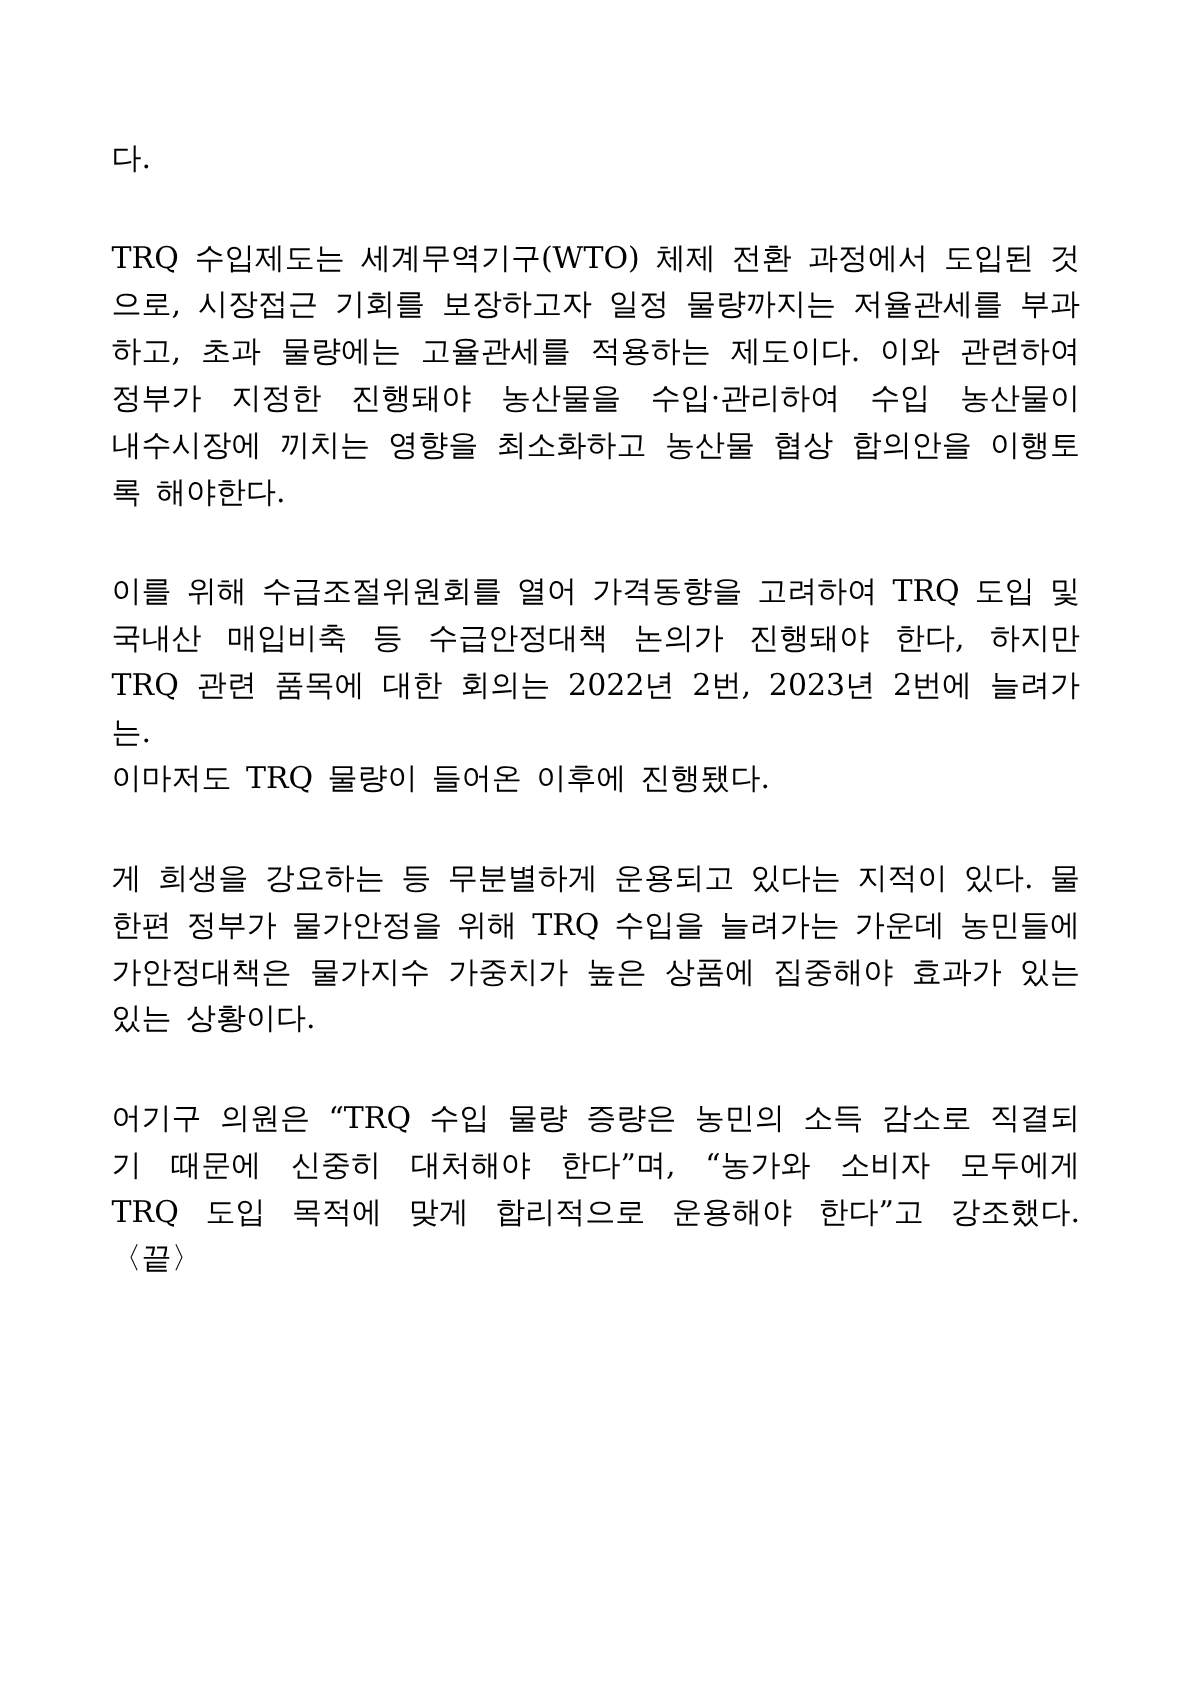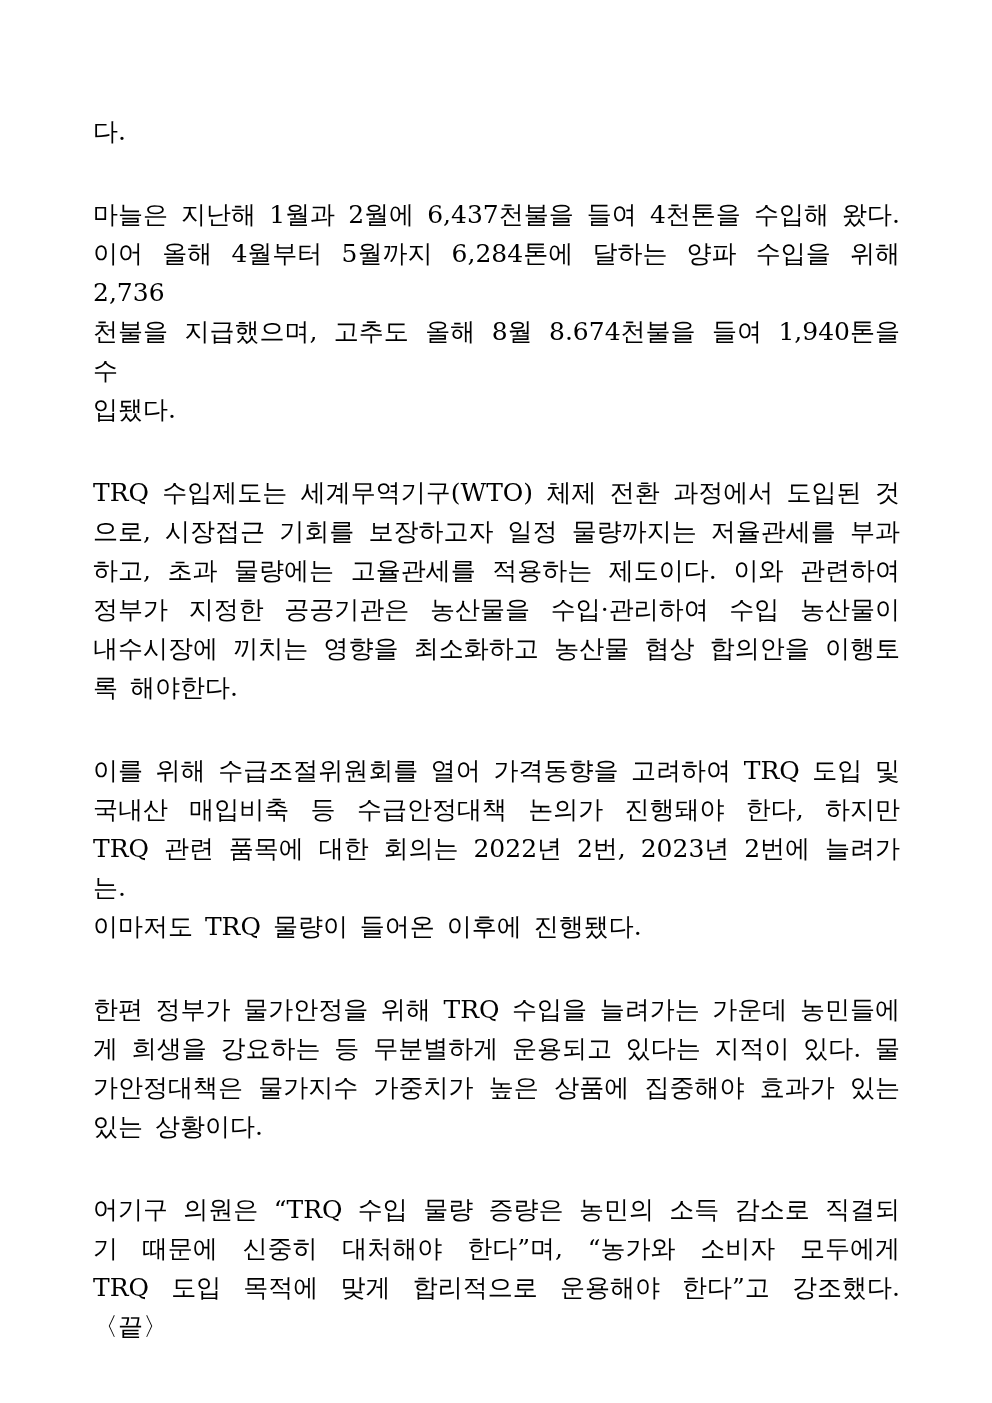--- a/index.html
+++ b/index.html
@@ -40,46 +40,40 @@
 </style>
 </head>
 <body>
 
 <div class="page">
 
   <div class="paragraph">
     <div class="line last">다.</div>
   </div>
 
-  <div class="paragraph">
-    <div class="line">마늘은 지난해 1월과 2월에 6,437천불을 들여 4천톤을 수입해 왔다.</div>
-    <div class="line">이어 올해 4월부터 5월까지 6,284톤에 달하는 양파 수입을 위해 2,736</div>
-    <div class="line">천불을 지급했으며, 고추도 올해 8월 8.674천불을 들여 1,940톤을 수</div>
-    <div class="line last">입됐다.</div>
-  </div>
 
   <div class="paragraph">
     <div class="line">TRQ 수입제도는 세계무역기구(WTO) 체제 전환 과정에서 도입된 것</div>
     <div class="line">으로, 시장접근 기회를 보장하고자 일정 물량까지는 저율관세를 부과</div>
     <div class="line">하고, 초과 물량에는 고율관세를 적용하는 제도이다. 이와 관련하여</div>
-    <div class="line">정부가 지정한 공공기관은 농산물을 수입·관리하여 수입 농산물이</div>
+    <div class="line">정부가 지정한 진행돼야 농산물을 수입·관리하여 수입 농산물이</div>
     <div class="line">내수시장에 끼치는 영향을 최소화하고 농산물 협상 합의안을 이행토</div>
     <div class="line last">록 해야한다.</div>
   </div>
 
   <div class="paragraph">
     <div class="line">이를 위해 수급조절위원회를 열어 가격동향을 고려하여 TRQ 도입 및</div>
     <div class="line">국내산 매입비축 등 수급안정대책 논의가 진행돼야 한다, 하지만</div>
     <div class="line">TRQ 관련 품목에 대한 회의는 2022년 2번, 2023년 2번에 늘려가는.</div>
     <div class="line last">이마저도 TRQ 물량이 들어온 이후에 진행됐다.</div>
   </div>
 
   <div class="paragraph">
+    <div class="line">게 희생을 강요하는 등 무분별하게 운용되고 있다는 지적이 있다. 물</div>
     <div class="line">한편 정부가 물가안정을 위해 TRQ 수입을 늘려가는 가운데 농민들에</div>
-    <div class="line">게 희생을 강요하는 등 무분별하게 운용되고 있다는 지적이 있다. 물</div>
     <div class="line">가안정대책은 물가지수 가중치가 높은 상품에 집중해야 효과가 있는</div>
     <div class="line last">있는 상황이다.</div>
   </div>
 
   <div class="paragraph">
     <div class="line">어기구 의원은 “TRQ 수입 물량 증량은 농민의 소득 감소로 직결되</div>
     <div class="line">기 때문에 신중히 대처해야 한다”며, “농가와 소비자 모두에게</div>
     <div class="line">TRQ 도입 목적에 맞게 합리적으로 운용해야 한다”고 강조했다.</div>
     <div class="line last">〈끝〉</div>
   </div>

